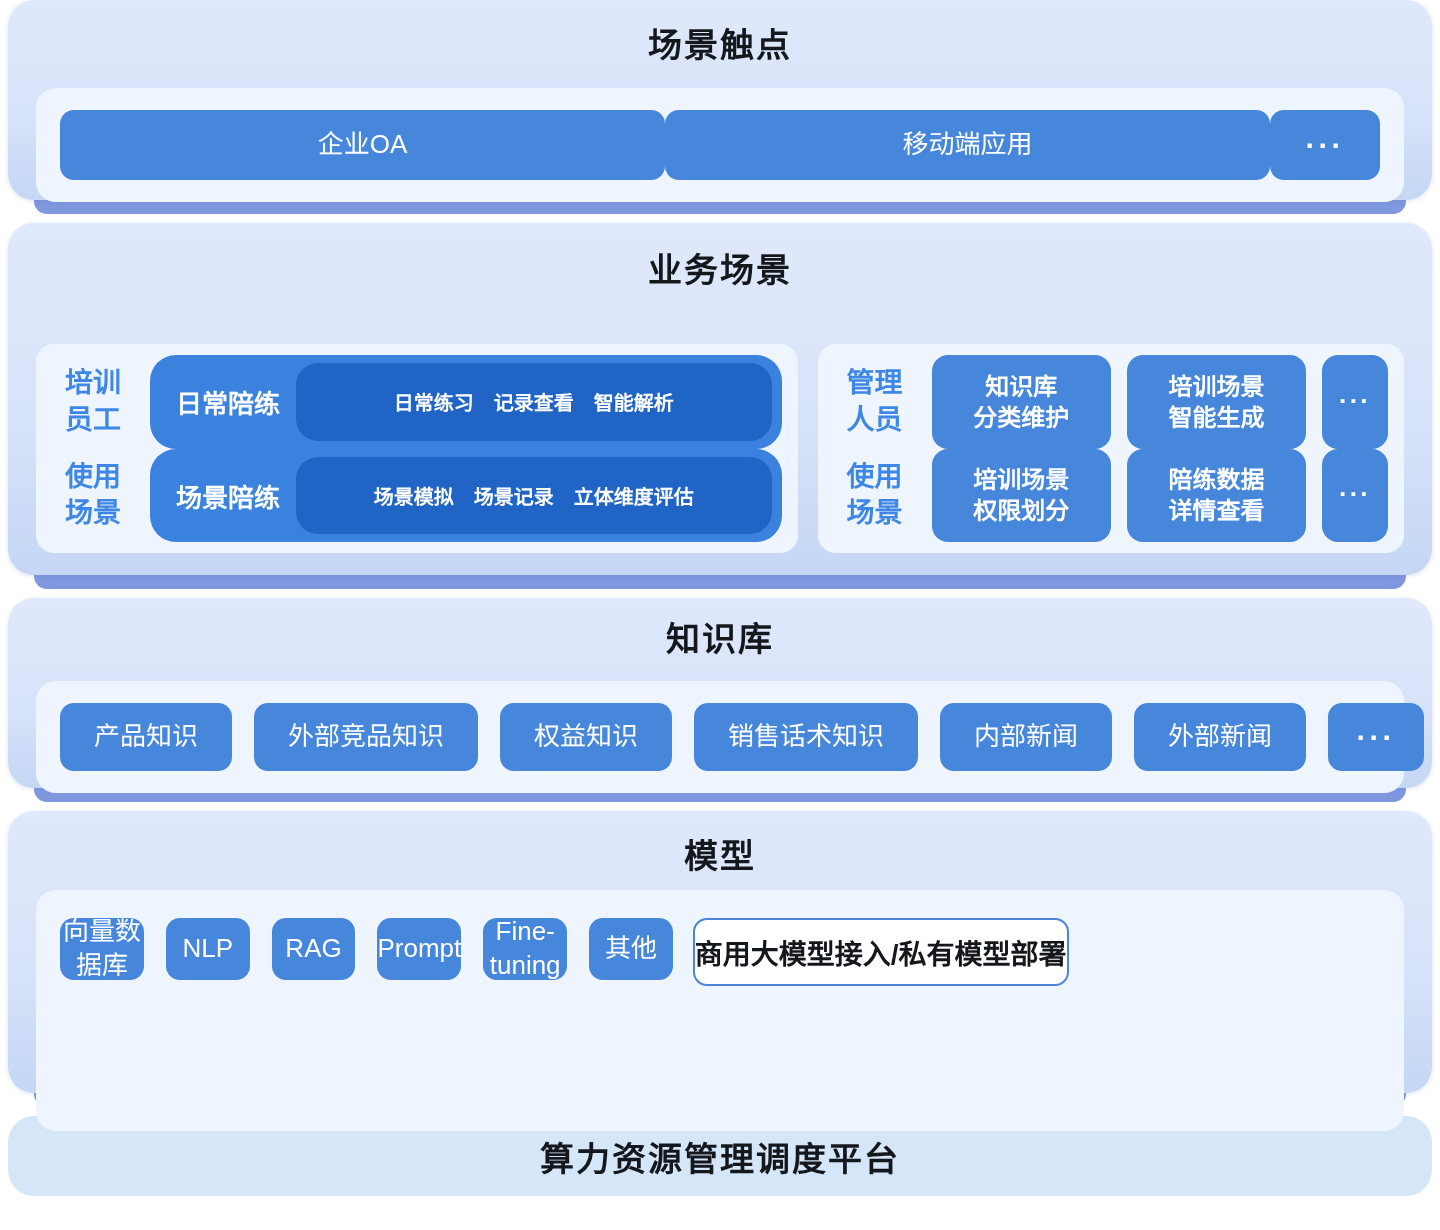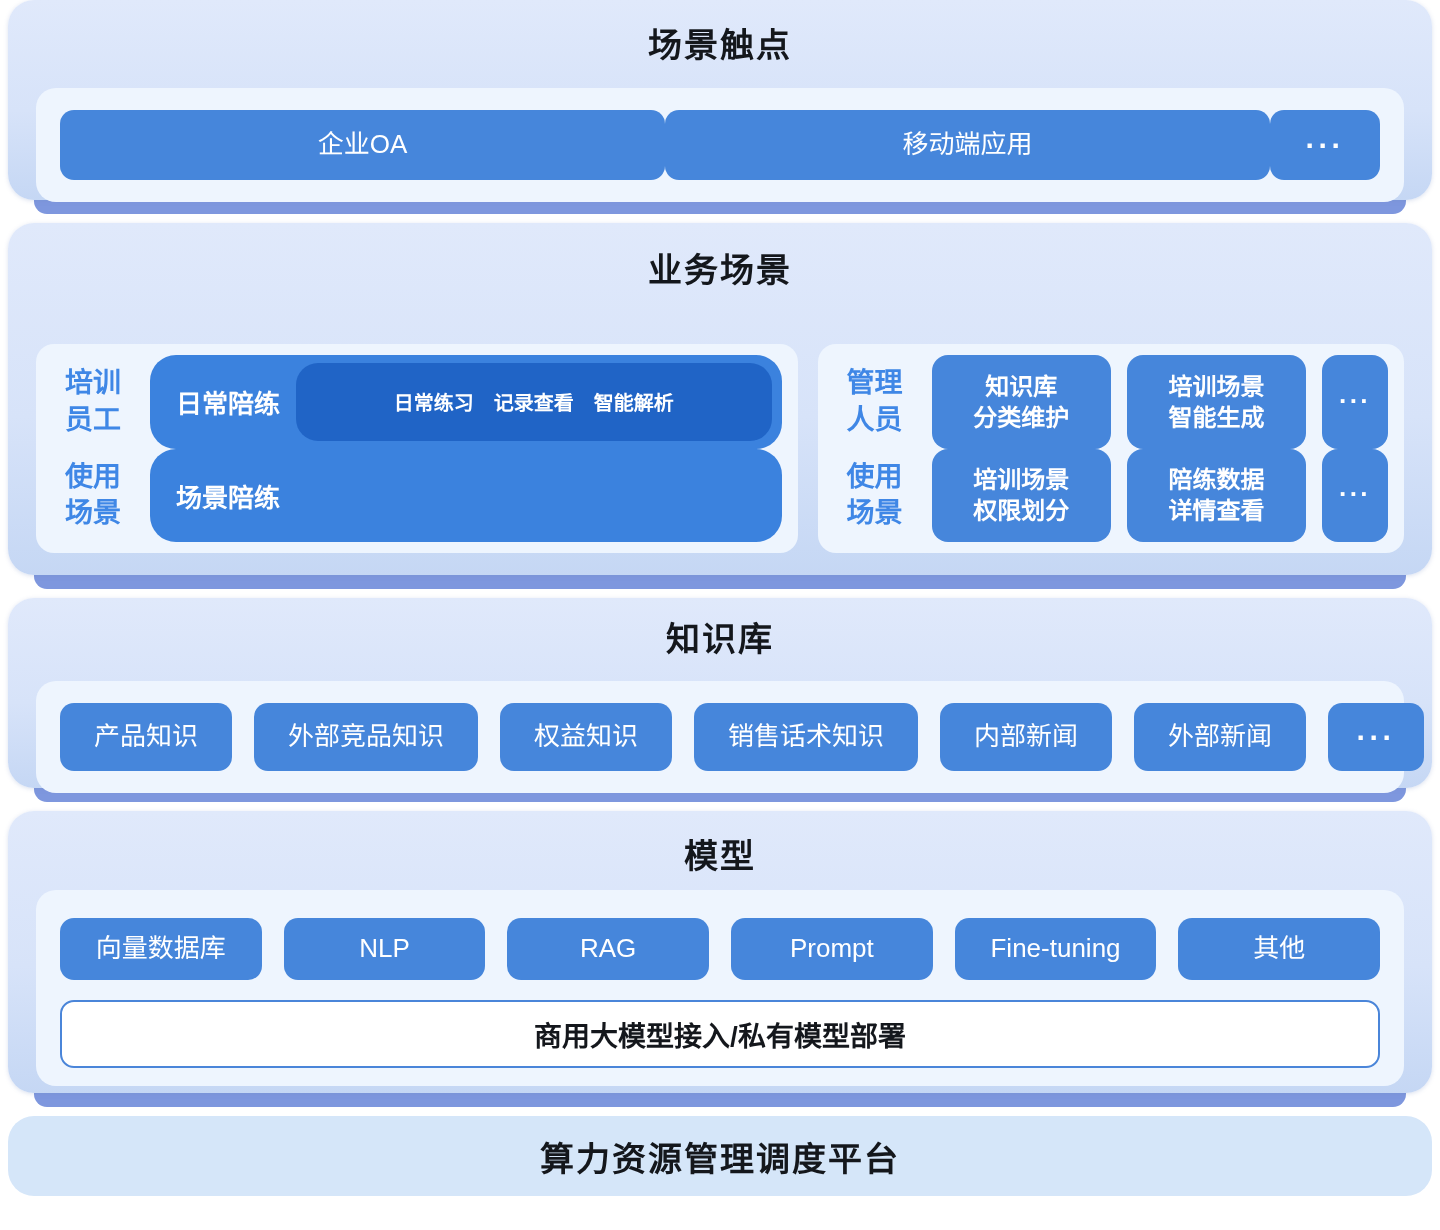--- a/index.html
+++ b/index.html
@@ -125,23 +125,22 @@
   .slab-s3 .chip-more { flex: 0 0 96px; }
 
   
   .slab-s4 { height: 282px; padding-top: 18px; }
   .slab-s4 .layer-title { margin-bottom: 12px; }
   .model-card {
     background: #eef5fe;
     border-radius: 20px;
     padding: 28px 24px 18px;
     display: flex;
-    flex-direction: column;
     gap: 20px;
-    height: 196px;
+    height: 241px;
   }
   .model-row { display: flex; gap: 22px; height: 62px; }
   .model-row .chip { flex: 1 1 0; }
   .model-bar {
     height: 68px;
     background: #ffffff;
     border: 2px solid #4a85d9;
     border-radius: 14px;
     display: flex;
     align-items: center;
@@ -194,20 +193,21 @@
             <div class="pill-outer">
               <span class="pill-name">日常陪练</span>
               <span class="pill-inner">日常练习　记录查看　智能解析</span>
             </div>
           </div>
           <div class="biz-row">
             <div class="biz-label">使用
 场景</div>
             <div class="pill-outer">
               <span class="pill-name">场景陪练</span>
+              <span class="pill-inner">场景模拟　场景记录　立体维度评估</span>
             </div>
           </div>
         </div>
 
         <div class="card biz-right">
           <div class="biz-row">
             <div class="biz-label">管理
 人员</div>
             <div class="chip chip-2line">知识库
 分类维护</div>

